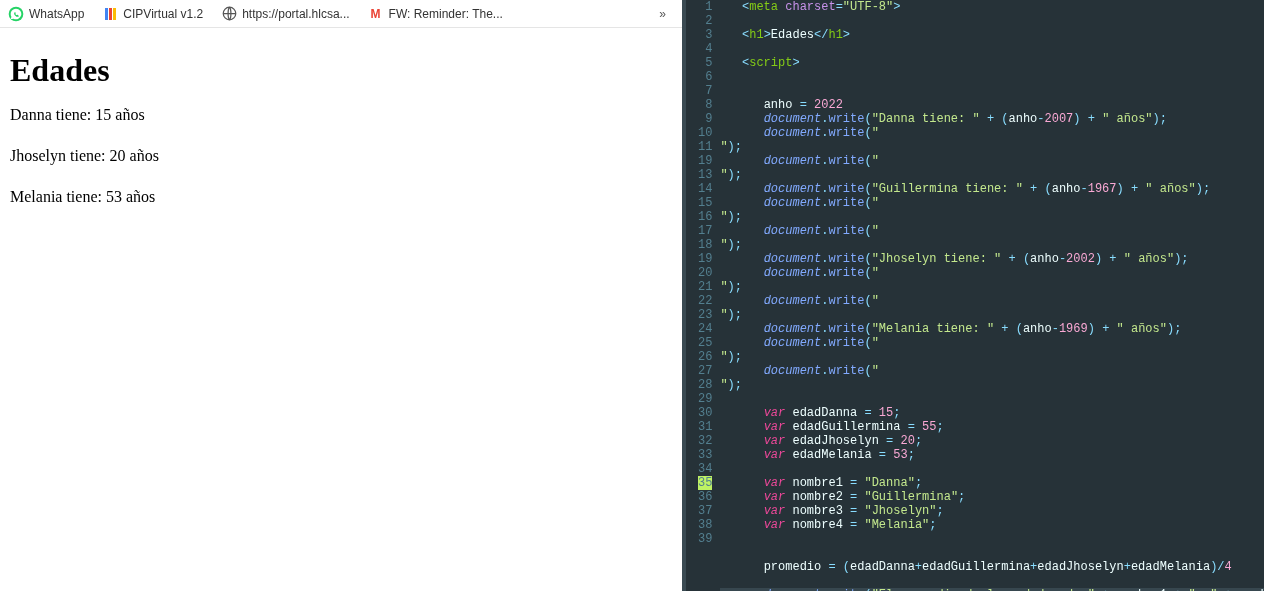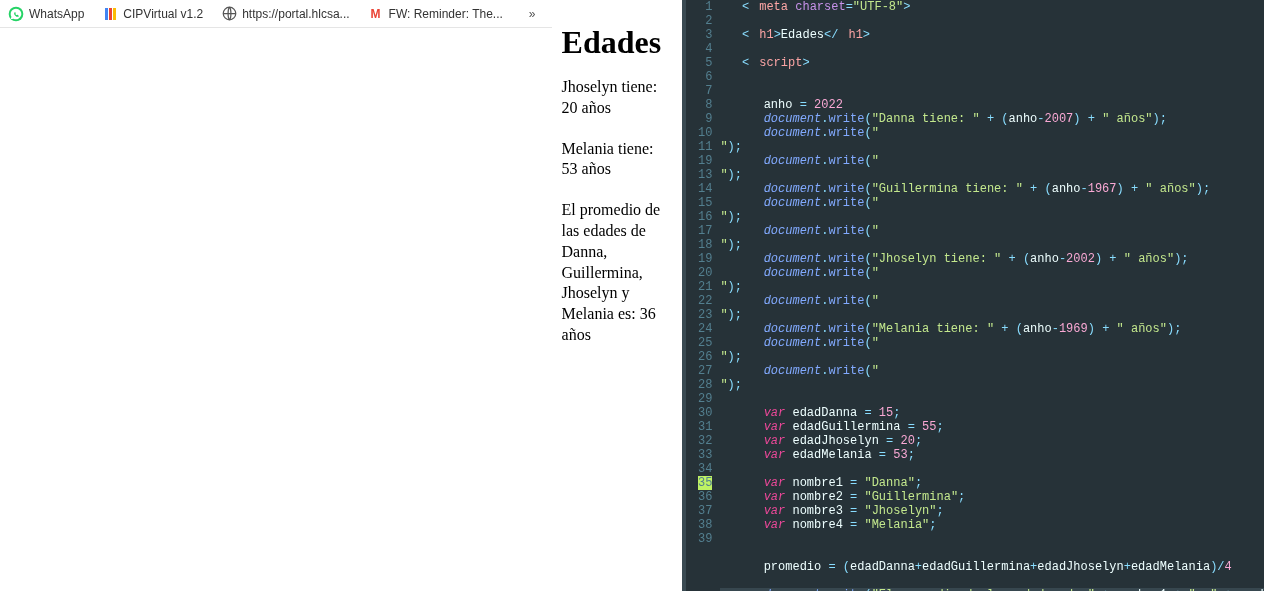--- a/index.html
+++ b/index.html
@@ -8,21 +8,21 @@
   display: flex;
   width: 1264px;
   height: 591px;
   overflow: hidden;
 }
 .left-pane {
   width: 682px;
   height: 100%;
   background: #fff;
   display: flex;
-  flex-direction: row;
+  flex-direction: column;
 }
 .bookmarks-bar {
   height: 28px;
   display: flex;
   align-items: center;
   padding: 0 8px;
   border-bottom: 1px solid #e5e5e5;
   font-size: 12px;
   color: #333;
   gap: 18px;
@@ -83,21 +83,21 @@
 }
 .gutter div { height: 14px; }
 .code-area {
   flex: 1;
   white-space: pre;
   color: #c3cee3;
   padding-right: 8px;
 }
 .code-line { height: 14px; }
 .code-line.hl { background: #37474f; }
-.tok-tag { color: #fca5a5; margin-left: 10px; }
+.tok-tag { color: #84cc16; }
 .tok-attr-name { color: #c792ea; }
 .tok-op { color: #89ddff; }
 .tok-str { color: #c3e88d; }
 .tok-num { color: #f9a8d4; }
 .tok-kw { color: #ec4899; font-style: italic; }
 .tok-obj { color: #82aaff; font-style: italic; }
 .tok-fn { color: #82aaff; }
 .tok-punc { color: #89ddff; }
 .tok-var { color: #eeffff; }
 .tok-b { color: #89ddff; }
@@ -152,23 +152,23 @@
       <span class="bm-icon gmail-icon">
           <span style="color:#EA4335">M</span>
         </span>
       <span>FW: Reminder: The...</span>
     </div>
     <div class="bm-expand">»</div>
   </div>
 
   <div class="rendered-page">
     <h1>Edades</h1>
+    <p>Danna tiene: 15 años</p>
     <p>Jhoselyn tiene: 20 años</p>
     <p>Melania tiene: 53 años</p>
-    <p>El promedio de las edades de Danna, Guillermina, Jhoselyn y Melania es: 36 años</p>
   </div>
 </div>
 
 <div class="right-pane">
   <div class="gutter" id="gutter">
       <div>1</div>
       <div>2</div>
       <div>3</div>
       <div>4</div>
       <div>5</div>

